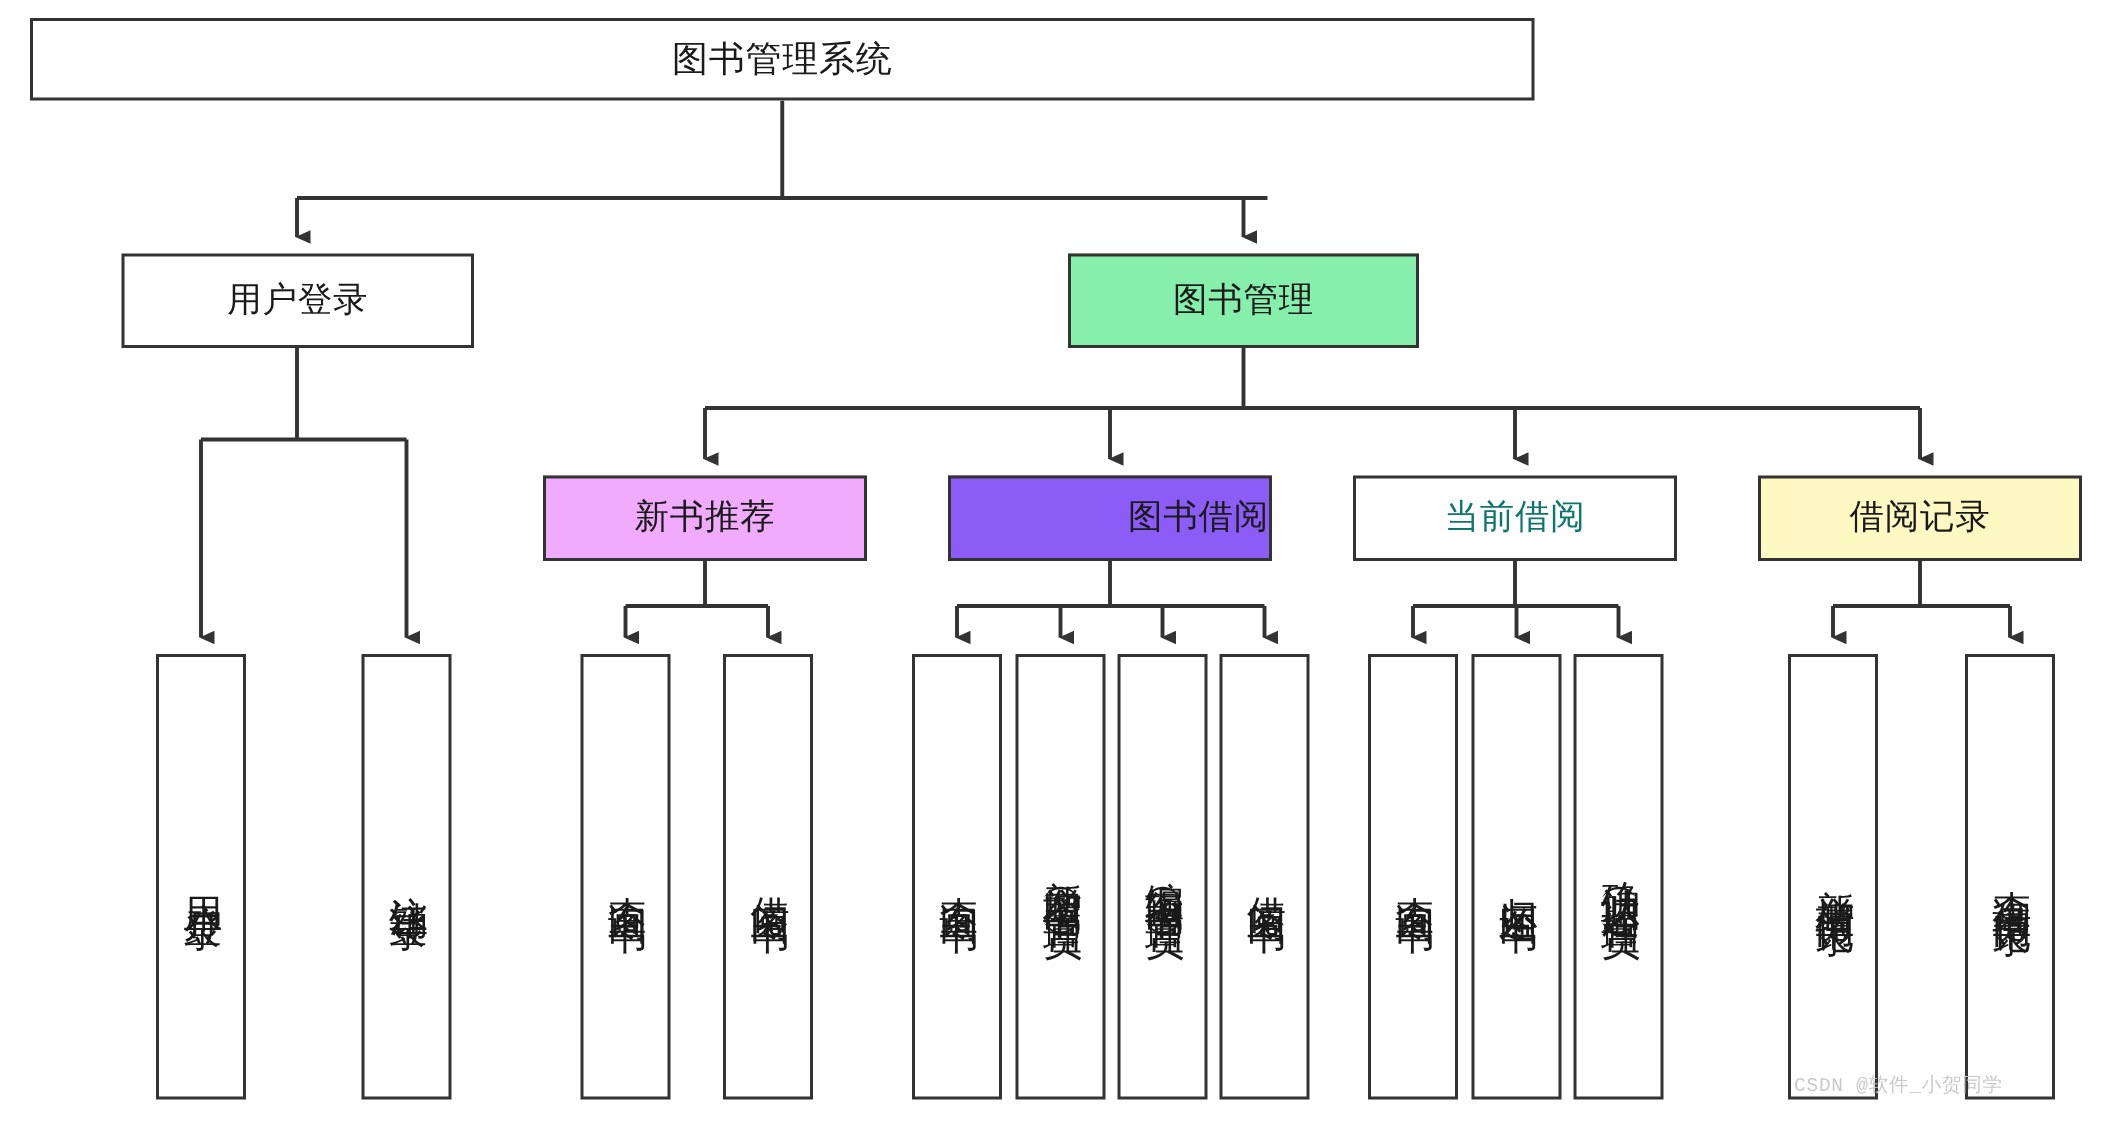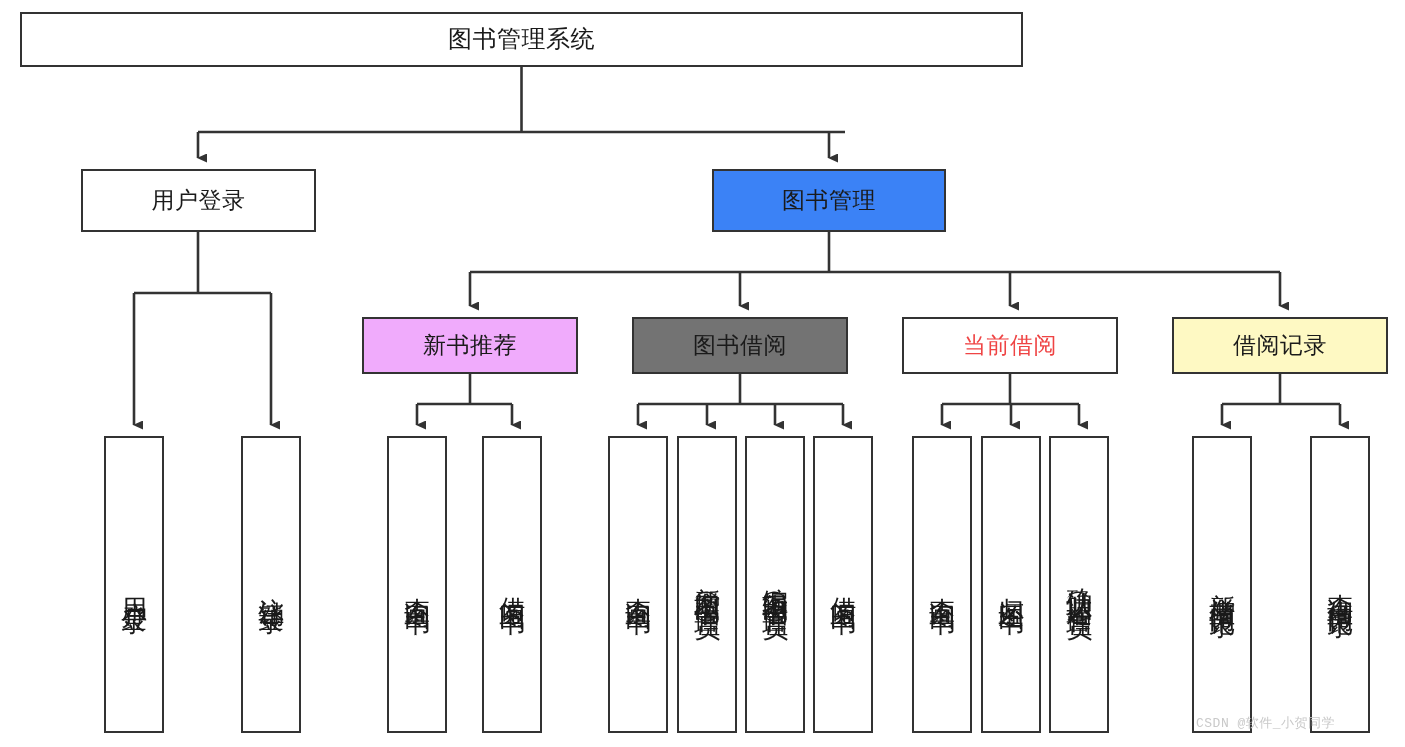--- a/index.html
+++ b/index.html
@@ -115,31 +115,31 @@
     </g>
   </svg>
 
   <div class="node h-node root" style="left: 20px; top: 12px; width: 1003px; height: 55px; border-color: rgb(51, 51, 51); background: rgb(255, 255, 255); color: rgb(26, 26, 26);">
     <span class="label">图书管理系统</span>
   </div>
 
   <div class="node h-node" style="left: 81px; top: 169px; width: 235px; height: 63px; border-color: rgb(51, 51, 51); background: rgb(255, 255, 255); color: rgb(26, 26, 26);">
     <span class="label">用户登录</span>
   </div>
-  <div class="node h-node" style="left: 712px; top: 169px; width: 234px; height: 63px; border-color: rgb(51, 51, 51); background: #3b82f6; color: rgb(26, 26, 26);">
+  <div class="node h-node" style="left: 712px; top: 169px; width: 234px; height: 63px; border-color: rgb(51, 51, 51); background: #86efac; color: rgb(26, 26, 26);">
     <span class="label">图书管理</span>
   </div>
 
   <div class="node h-node" style="left: 362px; top: 317px; width: 216px; height: 57px; border-color: rgb(51, 51, 51); background: #f0abfc; color: rgb(26, 26, 26);">
     <span class="label">新书推荐</span>
   </div>
-  <div class="node h-node" style="left: 632px; top: 317px; width: 216px; height: 57px; border-color: rgb(51, 51, 51); background: #737373; color: rgb(26, 26, 26);">
+  <div class="node h-node" style="left: 632px; top: 317px; width: 216px; height: 57px; border-color: rgb(51, 51, 51); background: #8b5cf6; color: rgb(26, 26, 26); justify-content: flex-end;">
     <span class="label">图书借阅</span>
   </div>
-  <div class="node h-node" style="left: 902px; top: 317px; width: 216px; height: 57px; border-color: rgb(51, 51, 51); background: rgb(255, 255, 255); color: #ef4444;">
+  <div class="node h-node" style="left: 902px; top: 317px; width: 216px; height: 57px; border-color: rgb(51, 51, 51); background: rgb(255, 255, 255); color: #0f766e;">
     <span class="label">当前借阅</span>
   </div>
   <div class="node h-node" style="left: 1172px; top: 317px; width: 216px; height: 57px; border-color: rgb(51, 51, 51); background: #fef9c3; color: rgb(26, 26, 26);">
     <span class="label">借阅记录</span>
   </div>
 
   <div class="node v-node" style="left: 104px; top: 436px; width: 60px; height: 297px; border-color: rgb(51, 51, 51); background: rgb(255, 255, 255); color: rgb(26, 26, 26);">
     <span class="label">用户登录</span>
   </div>
   <div class="node v-node" style="left: 241px; top: 436px; width: 60px; height: 297px; border-color: rgb(51, 51, 51); background: rgb(255, 255, 255); color: rgb(26, 26, 26);">

